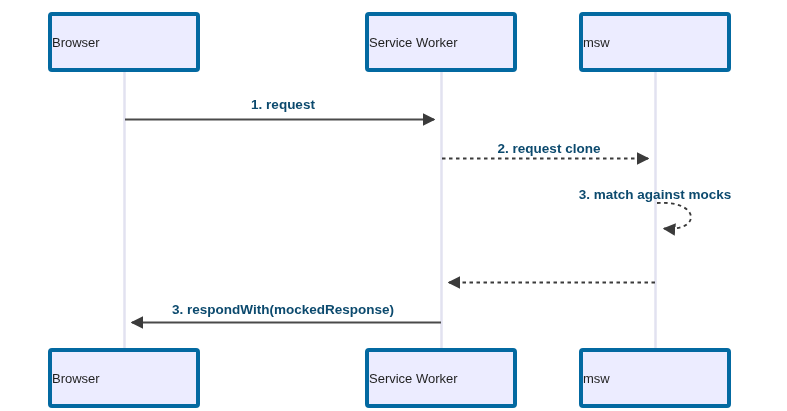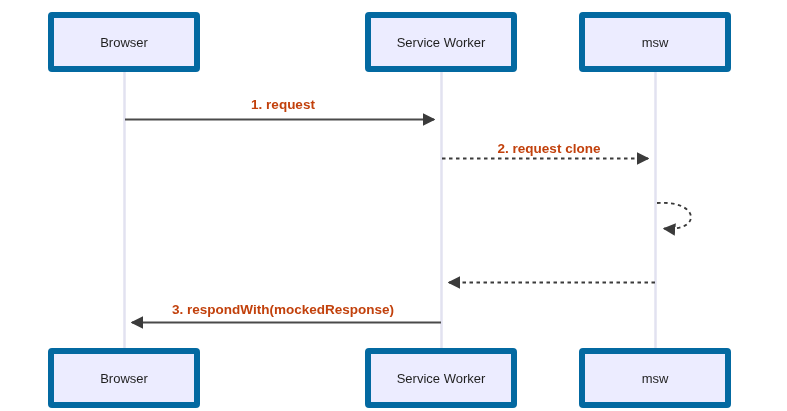--- a/index.html
+++ b/index.html
@@ -20,39 +20,38 @@
     left: 0;
     top: 0;
     width: 787px;
     height: 411px;
   }
   .participant-box {
     position: absolute;
     width: 152px;
     height: 60px;
     background: #ECECFF;
-    border: 6px solid #0369a1;
+    border: 4px solid #0369a1;
     border-radius: 4px;
     box-sizing: border-box;
     display: flex;
     align-items: center;
-    justify-content: center;
   }
   .participant-label {
     font-size: 13px;
     color: #1f1f1f;
     font-family: "Liberation Sans", sans-serif;
     line-height: 1;
     white-space: nowrap;
   }
   .msg-label {
     position: absolute;
     font-size: 13.5px;
     font-weight: 600;
-    color: #c2410c;
+    color: #0c4a6e;
     font-family: "Liberation Sans", sans-serif;
     white-space: nowrap;
     transform: translateX(-50%);
     line-height: 1;
   }
 </style>
 </head>
 <body>
 
 <div id="canvas">
@@ -105,17 +104,18 @@
   </div>
 
   <div class="participant-box" style="left:579px; top:348px;">
     <span class="participant-label">msw</span>
   </div>
 
   <div class="msg-label" style="left:283px; top:98px;">1. request</div>
 
   <div class="msg-label" style="left:549px; top:142px;text-align:center;">2. request clone</div>
 
+  <div class="msg-label" style="left:655px; top:188px;">3. match against mocks</div>
 
 
   <div class="msg-label" style="left:283px; top:303px;">3. respondWith(mockedResponse)</div>
 
 </div>
 
 </body></html>

